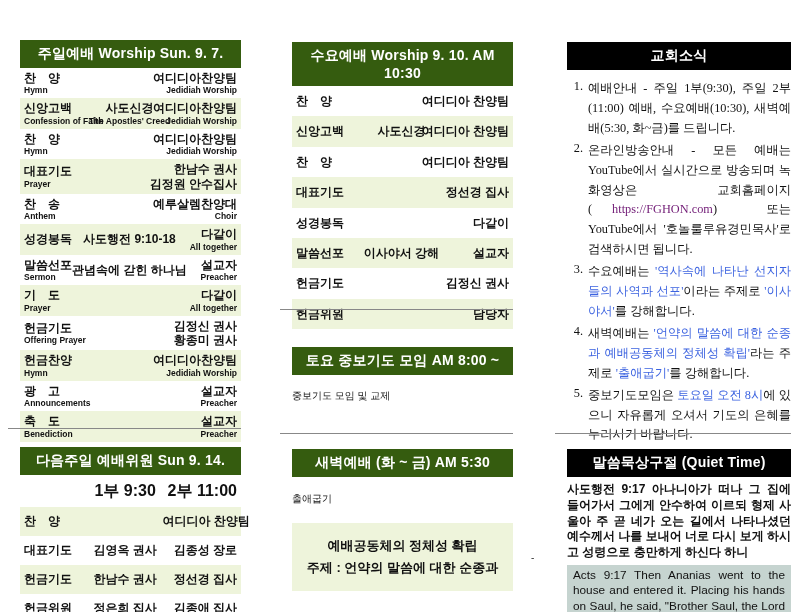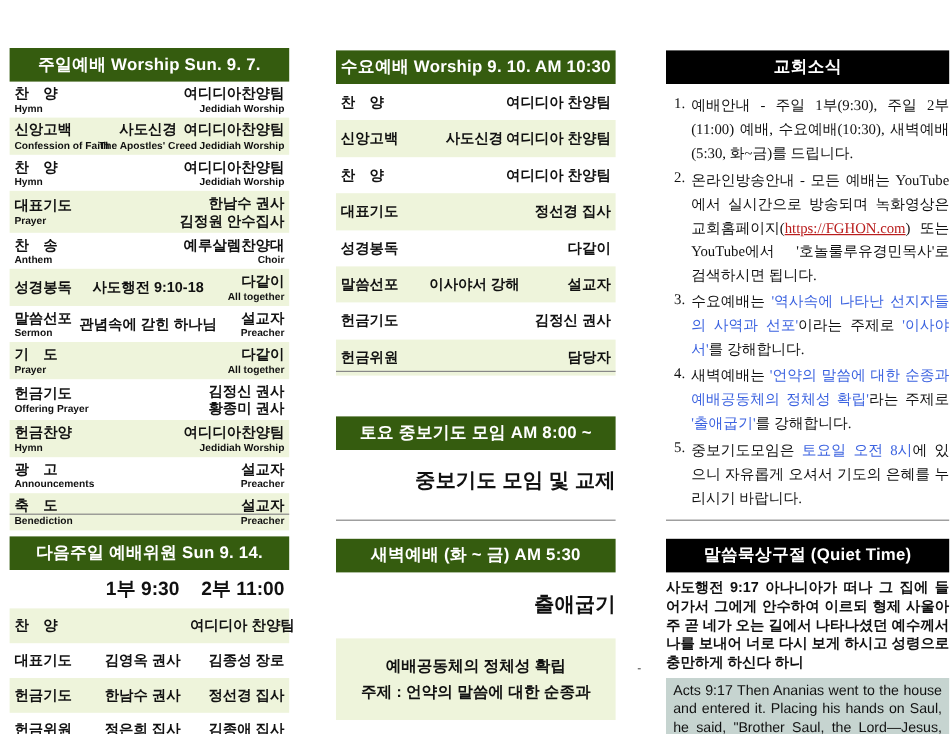--- a/index.html
+++ b/index.html
@@ -1,19 +1,19 @@
 <!DOCTYPE html>
 <html><head>
 <meta charset="utf-8">
 <style>
   html,body{margin:0;padding:0;background:#fff;}
   .page{position:relative;width:792px;height:612px;background:#fff;overflow:hidden;
         font-family:"Liberation Sans","DejaVu Sans",sans-serif;color:#111;}
   .col{position:absolute;top:0;height:612px;}
-  .block{position:absolute;left:0;right:0;}
+  .block{position:absolute;left:12px;right:0;}
   .hdr{color:#fff;font-weight:bold;font-size:14px;text-align:center;padding:5px 2px;letter-spacing:0.2px;}
   .hdr.green{background:#355c0f;}
   .hdr.teal{background:#000000;}
   .sep{position:absolute;left:0;right:0;height:0;border-top:1px solid #888;}
   
   .wrow{display:grid;grid-template-columns:33% 33% 34%;padding:3px 4px;}
   .wrow.shaded{background:#eef4db;}
   .cell{display:flex;flex-direction:column;justify-content:center;}
   .cell.a-left{align-items:flex-start;text-align:left;}
   .cell.a-center{align-items:center;}
@@ -24,30 +24,30 @@
   
   .nwhead{display:grid;grid-template-columns:30% 35% 35%;padding:6px 4px 5px;}
   .nwhead div{font-size:16px;font-weight:bold;}
   .nwrow{display:grid;grid-template-columns:30% 35% 35%;padding:6px 4px;}
   .nwrow.shaded{background:#eef4db;}
   .nwrow div{font-size:12px;font-weight:bold;white-space:nowrap;}
   .nw-c0{text-align:left;}
   .nw-c1{text-align:center;}
   .nw-c2{text-align:right;}
   
-  .centertext{font-size:17px;font-weight:bold;text-align:right;}
+  .centertext{font-size:10px;font-weight:normal;text-align:left;}
   .themebox{background:#eef4db;text-align:center;font-size:13px;font-weight:bold;line-height:1.7;padding:12px 4px;}
   
   .news-item{display:flex;margin-bottom:2px;}
   .news-num{flex:none;width:16px;text-align:right;margin-right:5px;font-size:12.3px;}
   .news-body{flex:1;text-align:justify;font-size:12.3px;line-height:1.62;}
   .news{font-family:"Liberation Serif","DejaVu Serif",serif;}
   .seg-normal{color:#111;}
   .seg-blue{color:#3c63e0;}
-  .seg-link{color:#b91c1c;text-decoration:underline;}
+  .seg-link{color:#701a75;margin-left:20px;}
   
   .qt-kor{font-size:12px;font-weight:bold;line-height:1.32;text-align:justify;}
   .qt-eng{background:#c6d4d0;font-size:11.8px;line-height:1.3;text-align:justify;padding:3px 6px 6px;}
   .stray{position:absolute;font-size:10px;color:#333;}
 </style>
 </head>
 <body>
 
 <div class="page">
 

